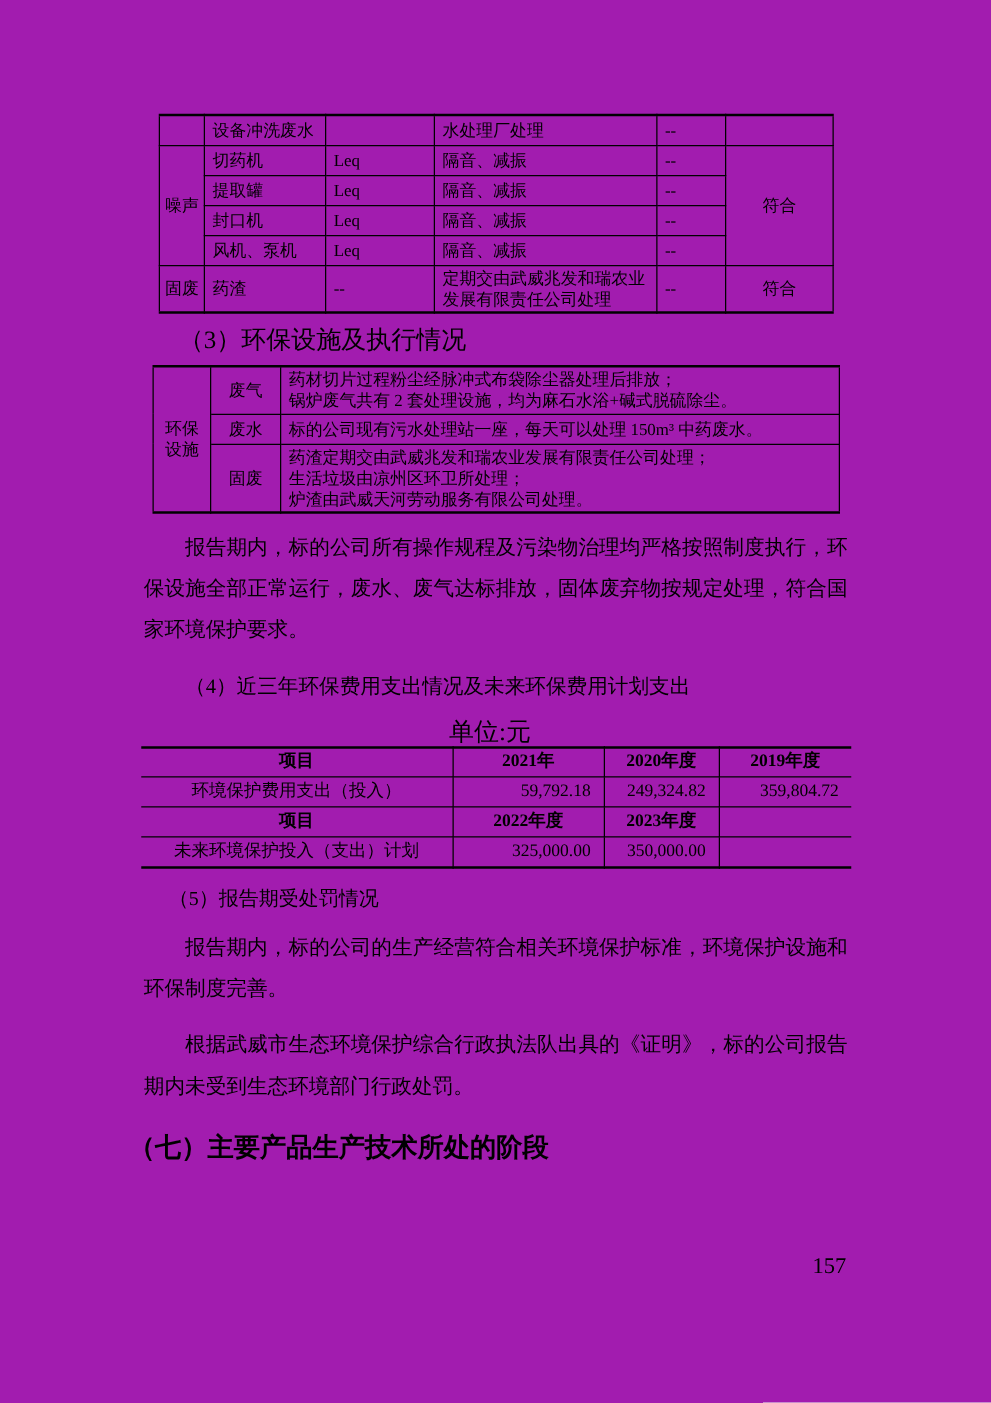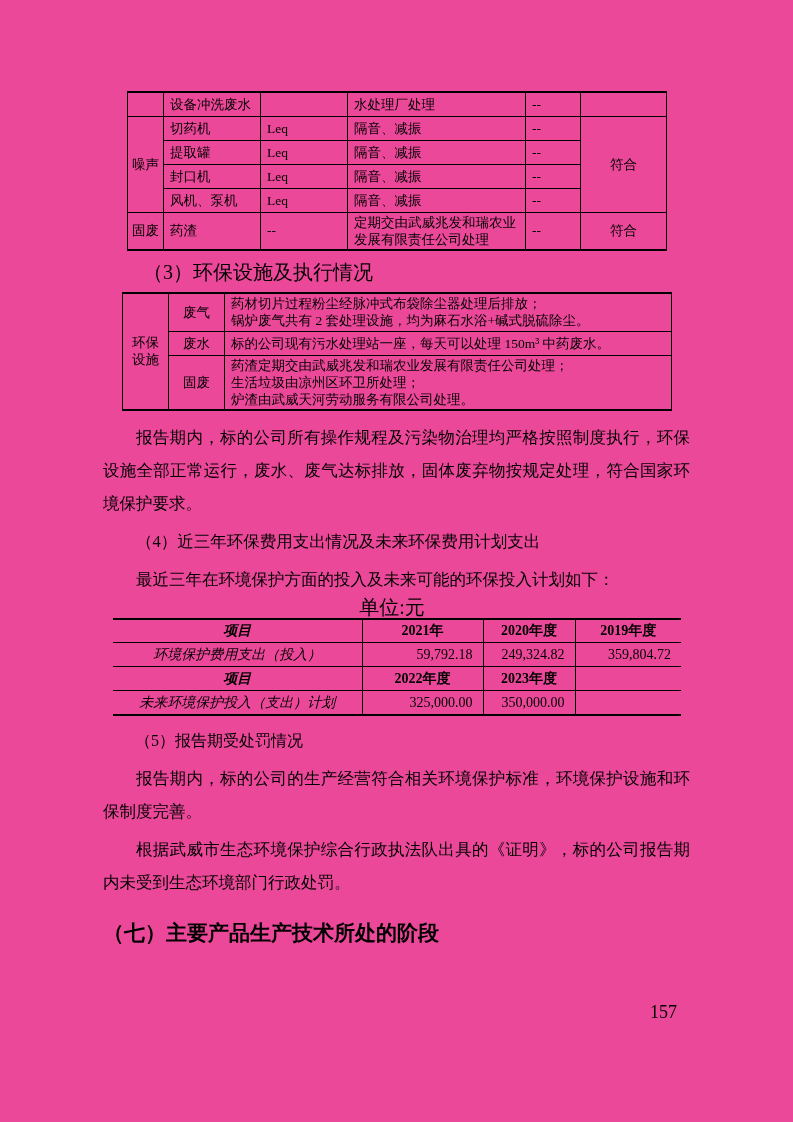--- a/index.html
+++ b/index.html
@@ -1,17 +1,17 @@
 <!DOCTYPE html>
 <html><head>
 <meta charset="utf-8">
 <style>
   html,body { margin:0; padding:0; background:#e8e8e8; }
   .page {
-    width:793px; height:1122px; margin:0 auto; background:#ec4899;
+    width:793px; height:1122px; margin:0 auto; background:#a21caf;
     box-sizing:border-box; padding:91px 103px 0 103px; position:relative;
     font-family:"Liberation Serif","DejaVu Serif",serif; color:#000;
     overflow:hidden;
   }
   table { border-collapse:collapse; table-layout:fixed; font-size:13.5px; line-height:17px; }
   td { border:1px solid #000; padding:1px 6px; vertical-align:middle; word-break:break-all; }
   .c-center { text-align:center; padding:1px 2px; }
   .pre { white-space:pre-line; }
   .num { text-align:right; padding-right:10px; }
 
@@ -25,25 +25,25 @@
   .t2 tr.r1 { height:38px; }
   .t2 tr.r2 { height:24px;padding-left:40px; }
   .t2 tr.r3 { height:50px; }
 
   
   .t3 { width:568px; margin-left:10px; margin-top:2px;
         border-top:2.5px solid #000; border-bottom:2.5px solid #000; }
   .t3 tr { height:24px; }
   .t3 td { border-left:1px solid #000; border-right:1px solid #000;
            border-top:1.5px solid #000; border-bottom:1.5px solid #000; font-size:14px; }
-  .t3 td:first-child { border-left:none;font-style:italic; }
+  .t3 td:first-child { border-left:none; }
   .t3 td:last-child { border-right:none; }
   .t3 .hd { font-weight:bold; text-align:center; }
 
-  .para { font-size:16.5px; line-height:33px; text-align:justify; text-indent:2em; margin:0; }
+  .para { font-size:16.5px; line-height:33px; text-align:justify; text-indent:2em; margin:12px; }
   .para.p1 { margin-top:10px; }
   .para.gap { margin-top:5px; }
   .heading-num { font-size:20px; line-height:22px; text-indent:2em; margin:10px 0 9px 0; }
   .unit-label { font-size:20px; line-height:18px; text-align:center; margin:2px 9px 0 0; }
   .h5 { margin-top:8px; font-size:16px; line-height:33px; text-indent:2em; }
   .h7 { margin:20px 0 12px 0; font-family:"Liberation Sans","DejaVu Sans",sans-serif;
         font-weight:bold; font-size:21px; line-height:28px; }
   .para.last { text-align-last:justify; margin-top:10px; }
   .page-number { position:absolute; top:1002px; right:116px; font-size:18px; }
 </style>
@@ -133,21 +133,20 @@
 生活垃圾由凉州区环卫所处理；
 炉渣由武威天河劳动服务有限公司处理。</td>
     </tr>
   </tbody>
     </table>
 
   <p class="para p1">报告期内，标的公司所有操作规程及污染物治理均严格按照制度执行，环保设施全部正常运行，废水、废气达标排放，固体废弃物按规定处理，符合国家环境保护要求。</p>
 
   <div class="para gap">（4）近三年环保费用支出情况及未来环保费用计划支出</div>
 
-  <p class="para gap">最近三年在环境保护方面的投入及未来可能的环保投入计划如下：</p>
 
   <div class="unit-label">单位:元</div>
 
   <table class="t3">
     <colgroup>
         <col style="width:249px">
         <col style="width:121px">
         <col style="width:92px">
         <col style="width:106px">
       </colgroup>

